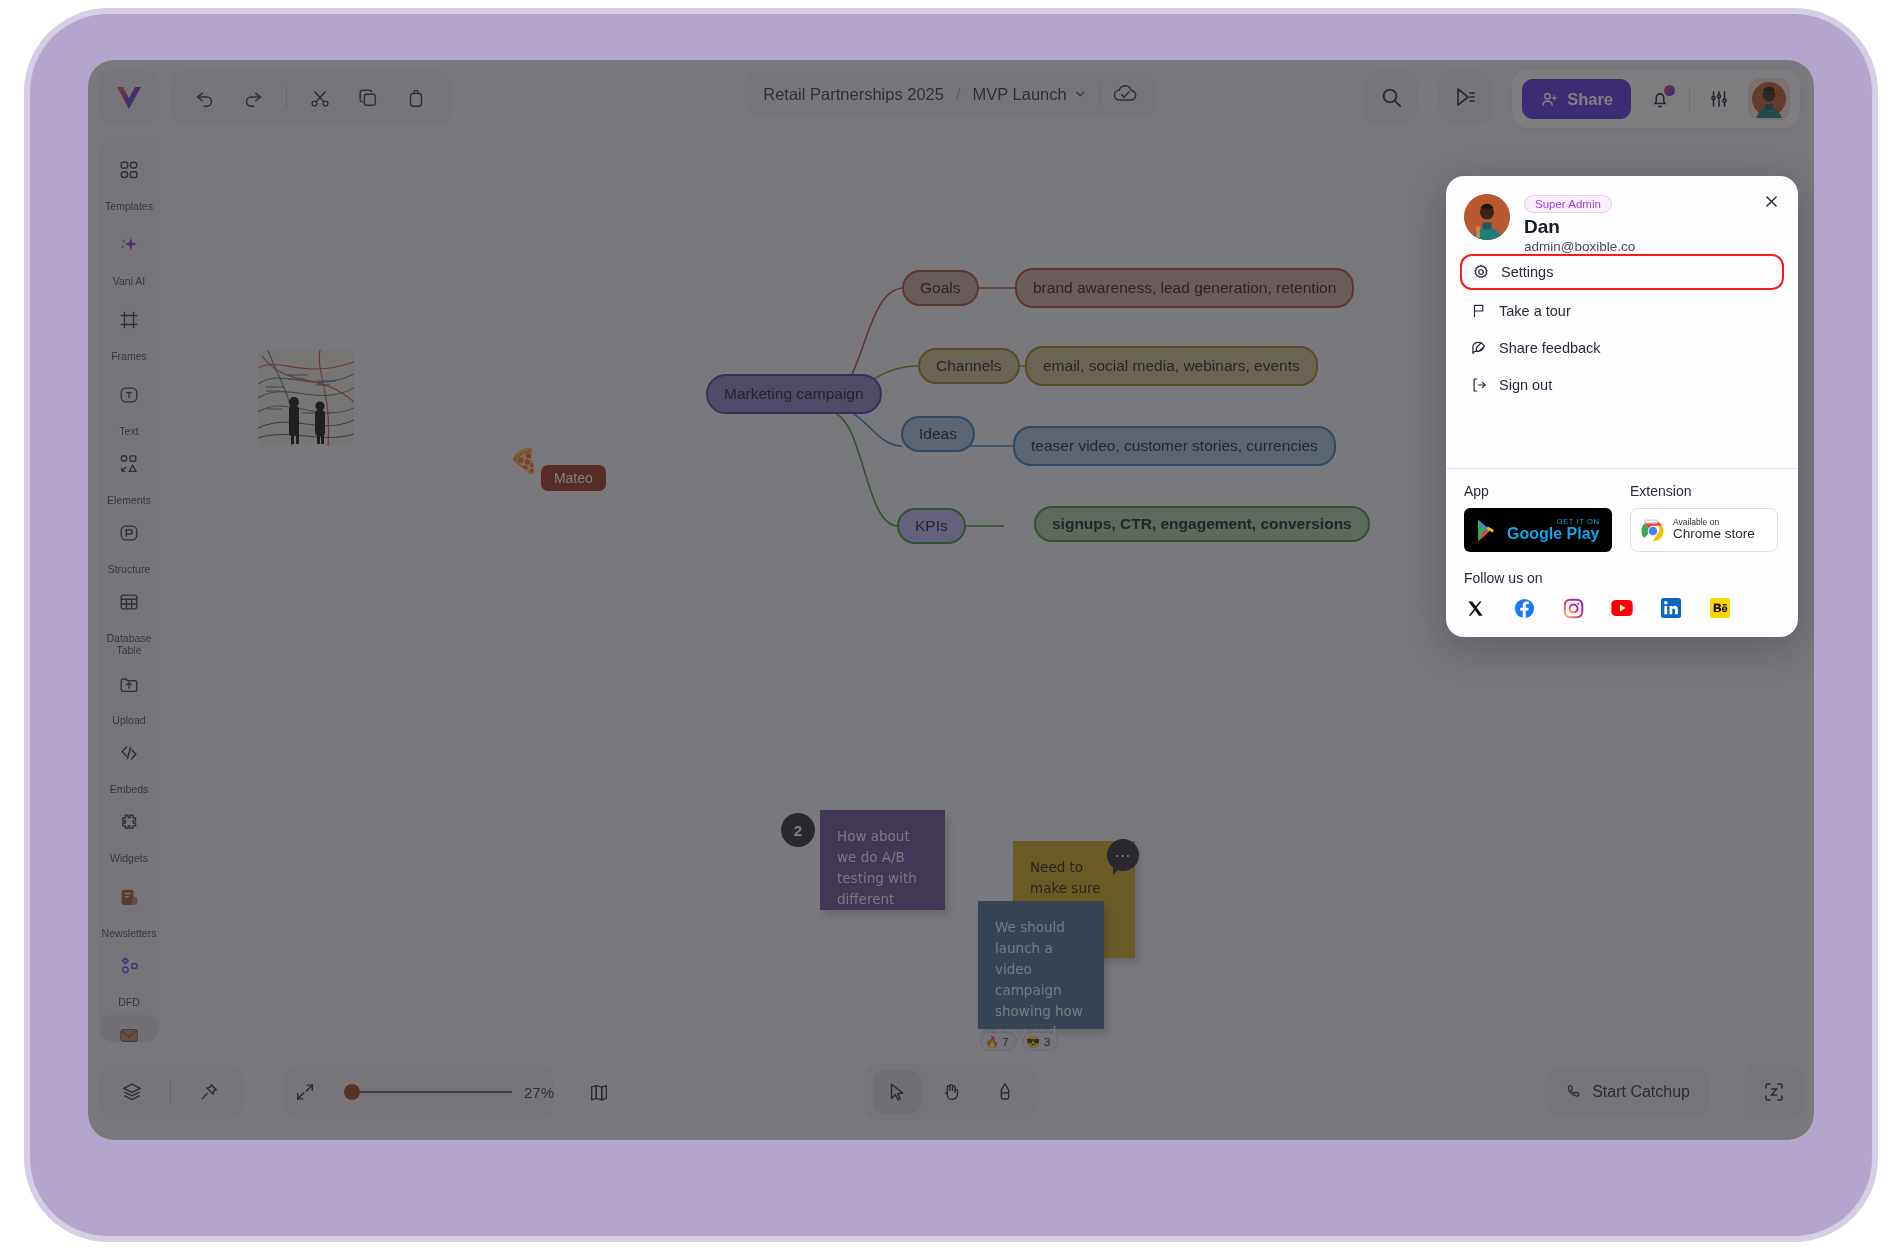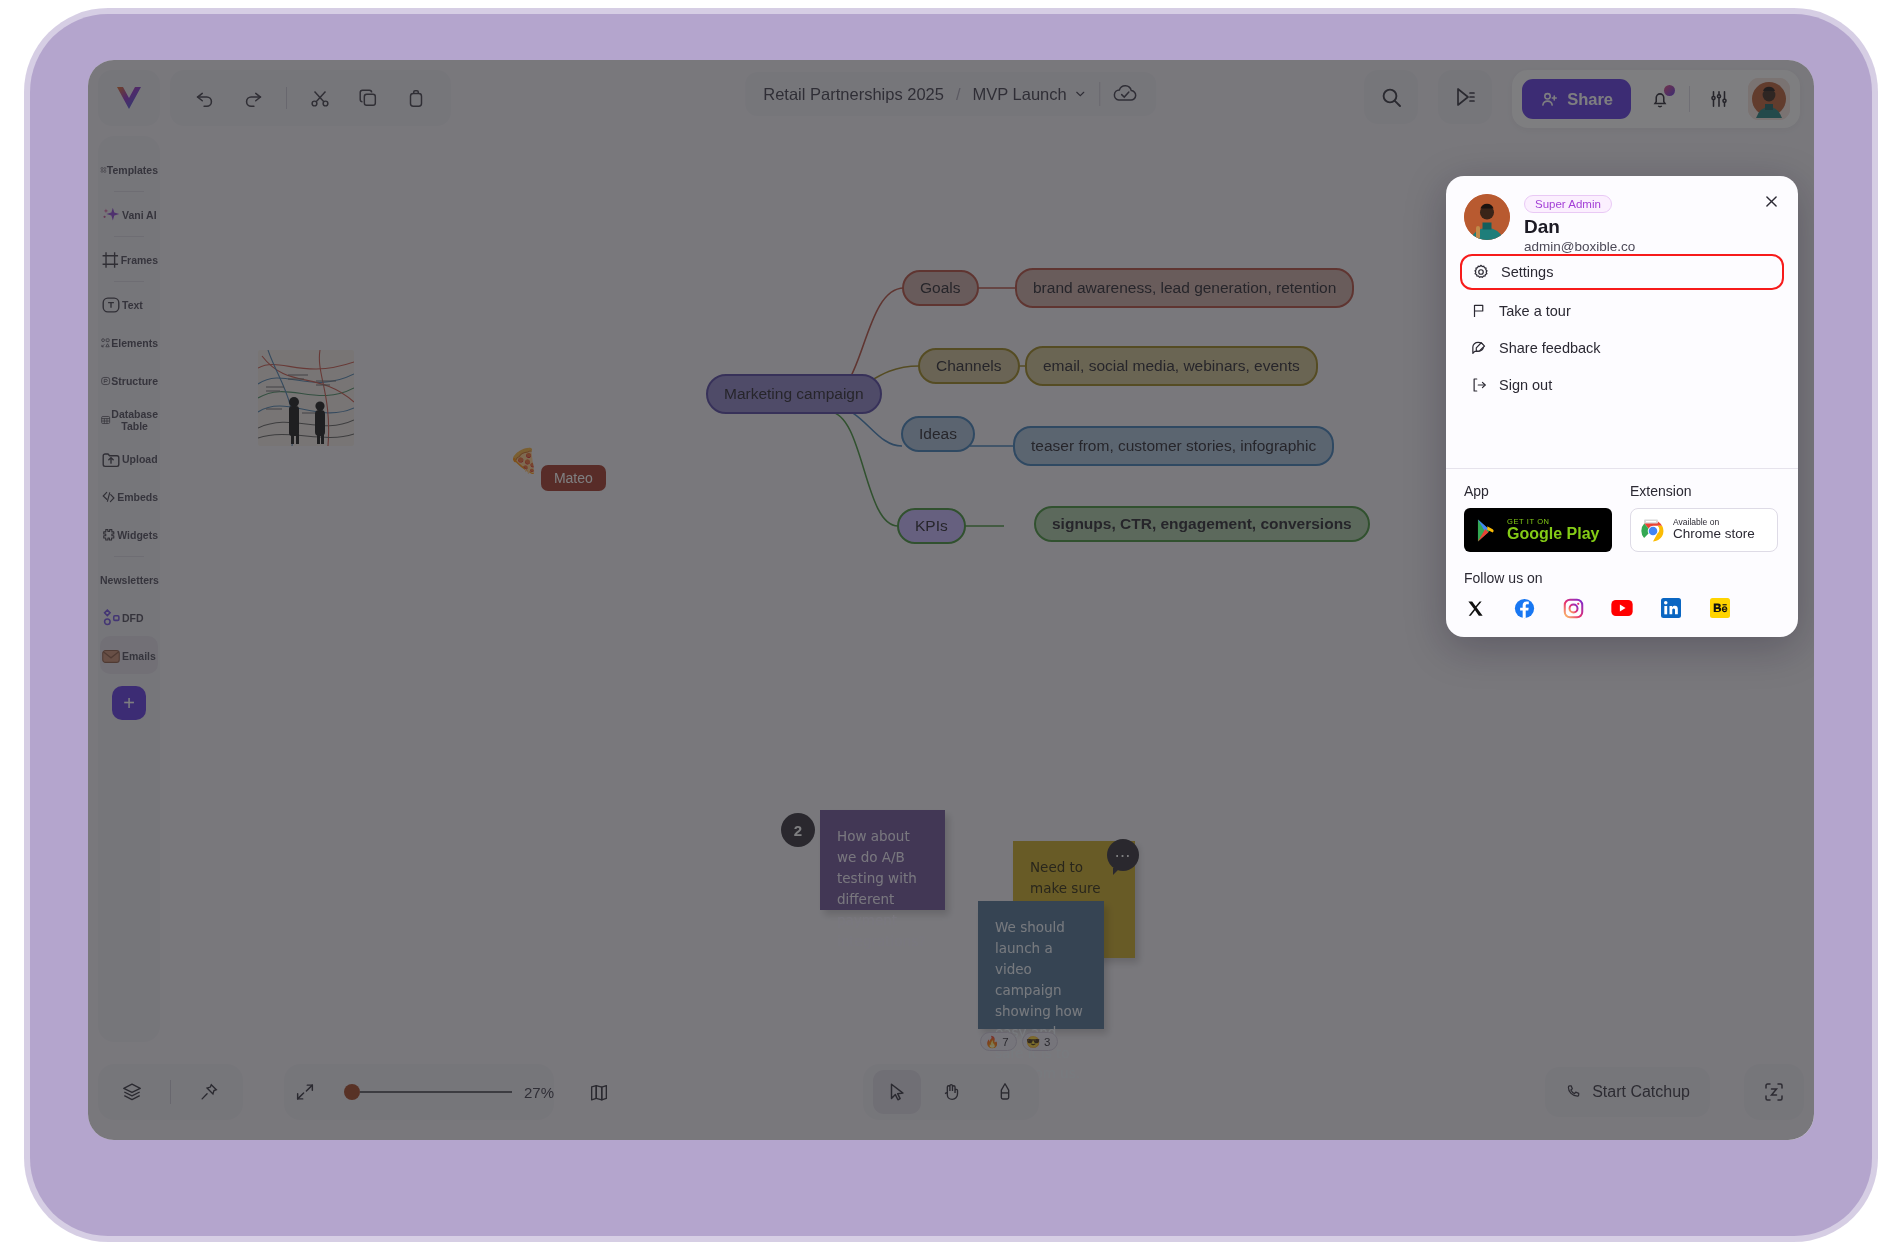--- a/index.html
+++ b/index.html
@@ -98,22 +98,22 @@
   }
 
   
   .sidebar {
     position: absolute; left: 10px; top: 76px; width: 62px; height: 906px;
     border-radius: 16px; background: #eceaf1;
     display: flex; flex-direction: column; align-items: center;
     padding: 14px 0 10px; z-index: 30; overflow: hidden;
   }
   .sb-item {
-    width: 58px; padding: 9px 0 7px; display: flex; 
-    align-items: center; gap: 0; cursor: pointer; border-radius: 10px; font-weight: bold;
+    width: 58px; padding: 9px 0 7px; display: flex; flex-direction: column;
+    align-items: center; gap: 19px; cursor: pointer; border-radius: 10px;
   }
   .sb-item.active { background: #e0dde6; }
   .sb-label { font-size: 10.5px; color: #4a4856; text-align: center; line-height: 1.15; }
   .sb-div { width: 30px; height: 1px; background: #d8d5de; margin: 3px 0; }
   .sb-add {
     width: 34px; height: 34px; border-radius: 10px; background: #5b34e0;
     display: flex; align-items: center; justify-content: center; color: #fff;
     font-size: 20px; margin-top: 12px; cursor: pointer;
   }
 
@@ -241,21 +241,21 @@
   }
   .pp-item.highlight { border: 2px solid #f71b1b; }
   .pp-spacer { height: 52px; }
   .pp-divider { height: 1px; background: #e6e3ec; }
   .pp-stores { padding: 14px 18px 4px; display: flex; gap: 18px; }
   .pp-col-title { font-size: 14px; color: #2b2933; margin-bottom: 9px; }
   .gplay {
     width: 148px; height: 44px; background: #000; border-radius: 6px;
     display: flex; align-items: center; gap: 8px; padding-left: 12px; cursor: pointer;
   }
-  .gplay-txt { color: #84cc16; line-height: 1.05; }
+  .gplay-txt { color: #0ea5e9; line-height: 1.05; text-align: right; }
   .gplay-small { font-size: 7.5px; letter-spacing: .6px; }
   .gplay-big { font-size: 16px; font-weight: 600; }
   .chrome-box {
     width: 148px; height: 44px; border: 1px solid #dedbe6; border-radius: 8px;
     display: flex; align-items: center; gap: 7px; padding-left: 9px; cursor: pointer;
     background:#fff;
   }
   .chrome-txt { line-height: 1.1; color: #2b2933; }
   .chrome-small { font-size: 8.5px; }
   .chrome-big { font-size: 13.5px; }
@@ -344,21 +344,21 @@
           <span>Channels</span>
         </div>
         <div class="node channelsv" style="left:861px;top:222px;height:40px;">
           <span>email, social media, webinars, events</span>
         </div>
 
         <div class="node ideas" style="left:737px;top:292px;height:36px;">
           <span>Ideas</span>
         </div>
         <div class="node ideasv" style="left:849px;top:302px;height:40px;">
-          <span>teaser from, customer stories, infographic</span>
+          <span>teaser video, customer stories, currencies</span>
         </div>
 
         <div class="node kpis" style="left:733px;top:384px;height:36px;">
           <span>KPIs</span>
         </div>
         <div class="node kpisv" style="left:870px;top:382px;height:36px;font-weight:bold;">
           <span>signups, CTR, engagement, conversions</span>
         </div>
       </div>
 

